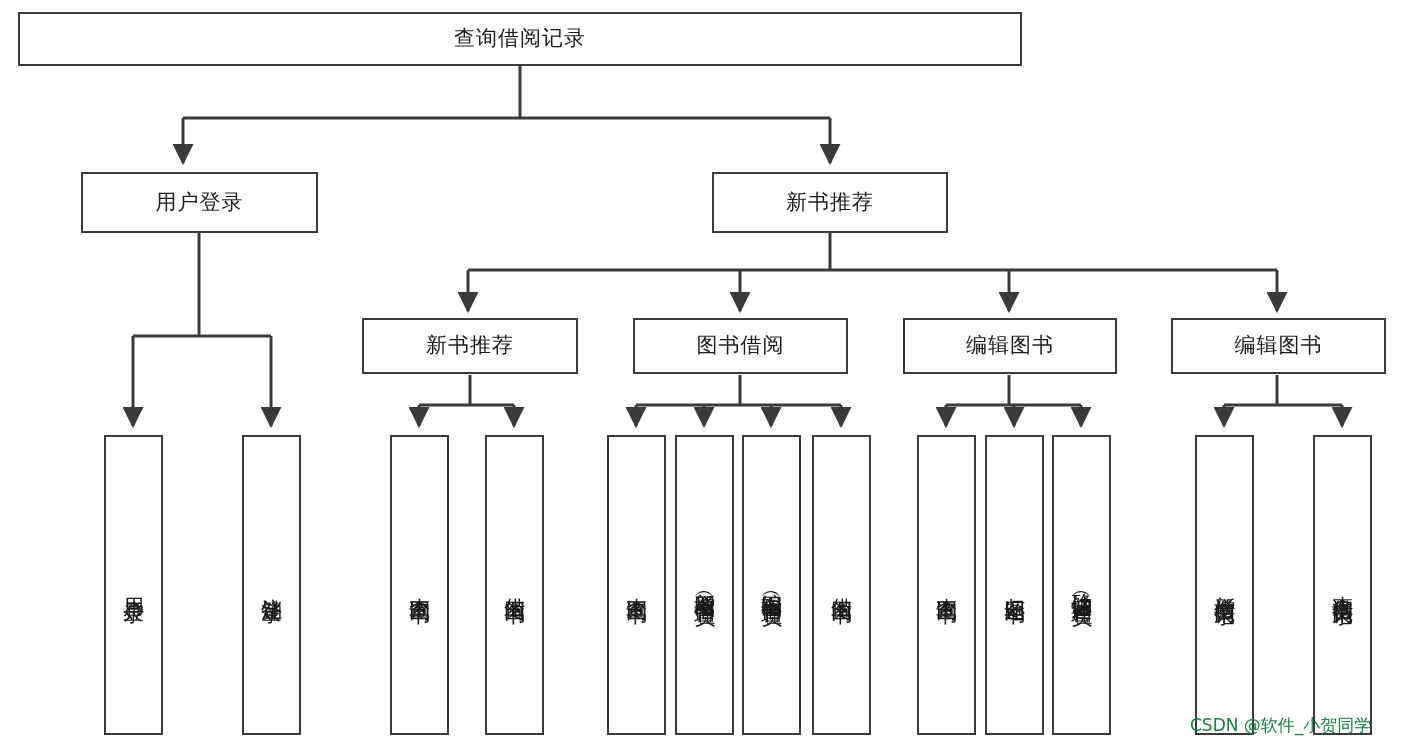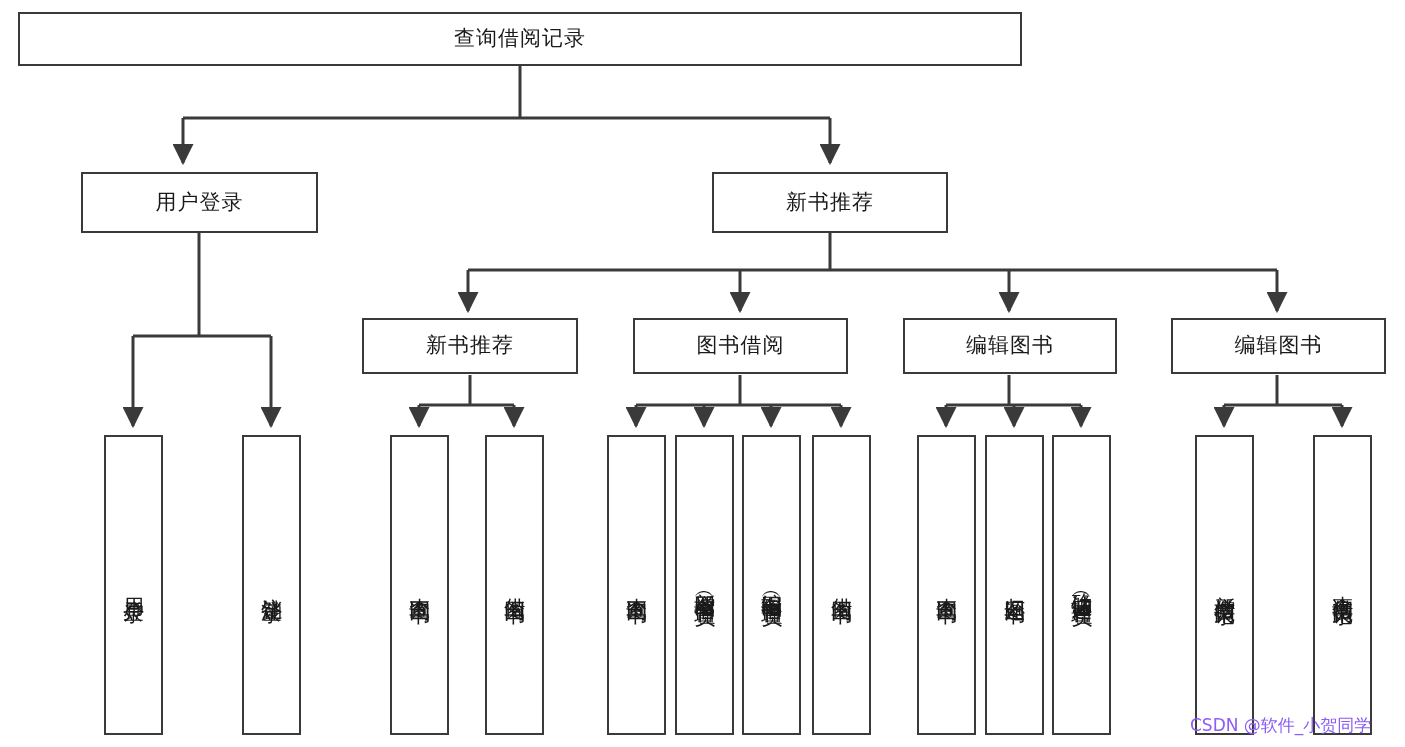--- a/index.html
+++ b/index.html
@@ -52,21 +52,21 @@
   .node.v > span {
     writing-mode: vertical-rl;
     text-orientation: upright;
     display: block;
   }
   #watermark {
     position: absolute;
     left: 1190px;
     top: 714px;
     font-size: 17px;
-    color: #8b5cf6;
+    color: #15803d;
     white-space: nowrap;
     z-index: 3;
     font-family: "DejaVu Sans", "Liberation Sans", sans-serif;
   }
 </style>
 </head>
 <body>
 
 <div id="canvas">
 

